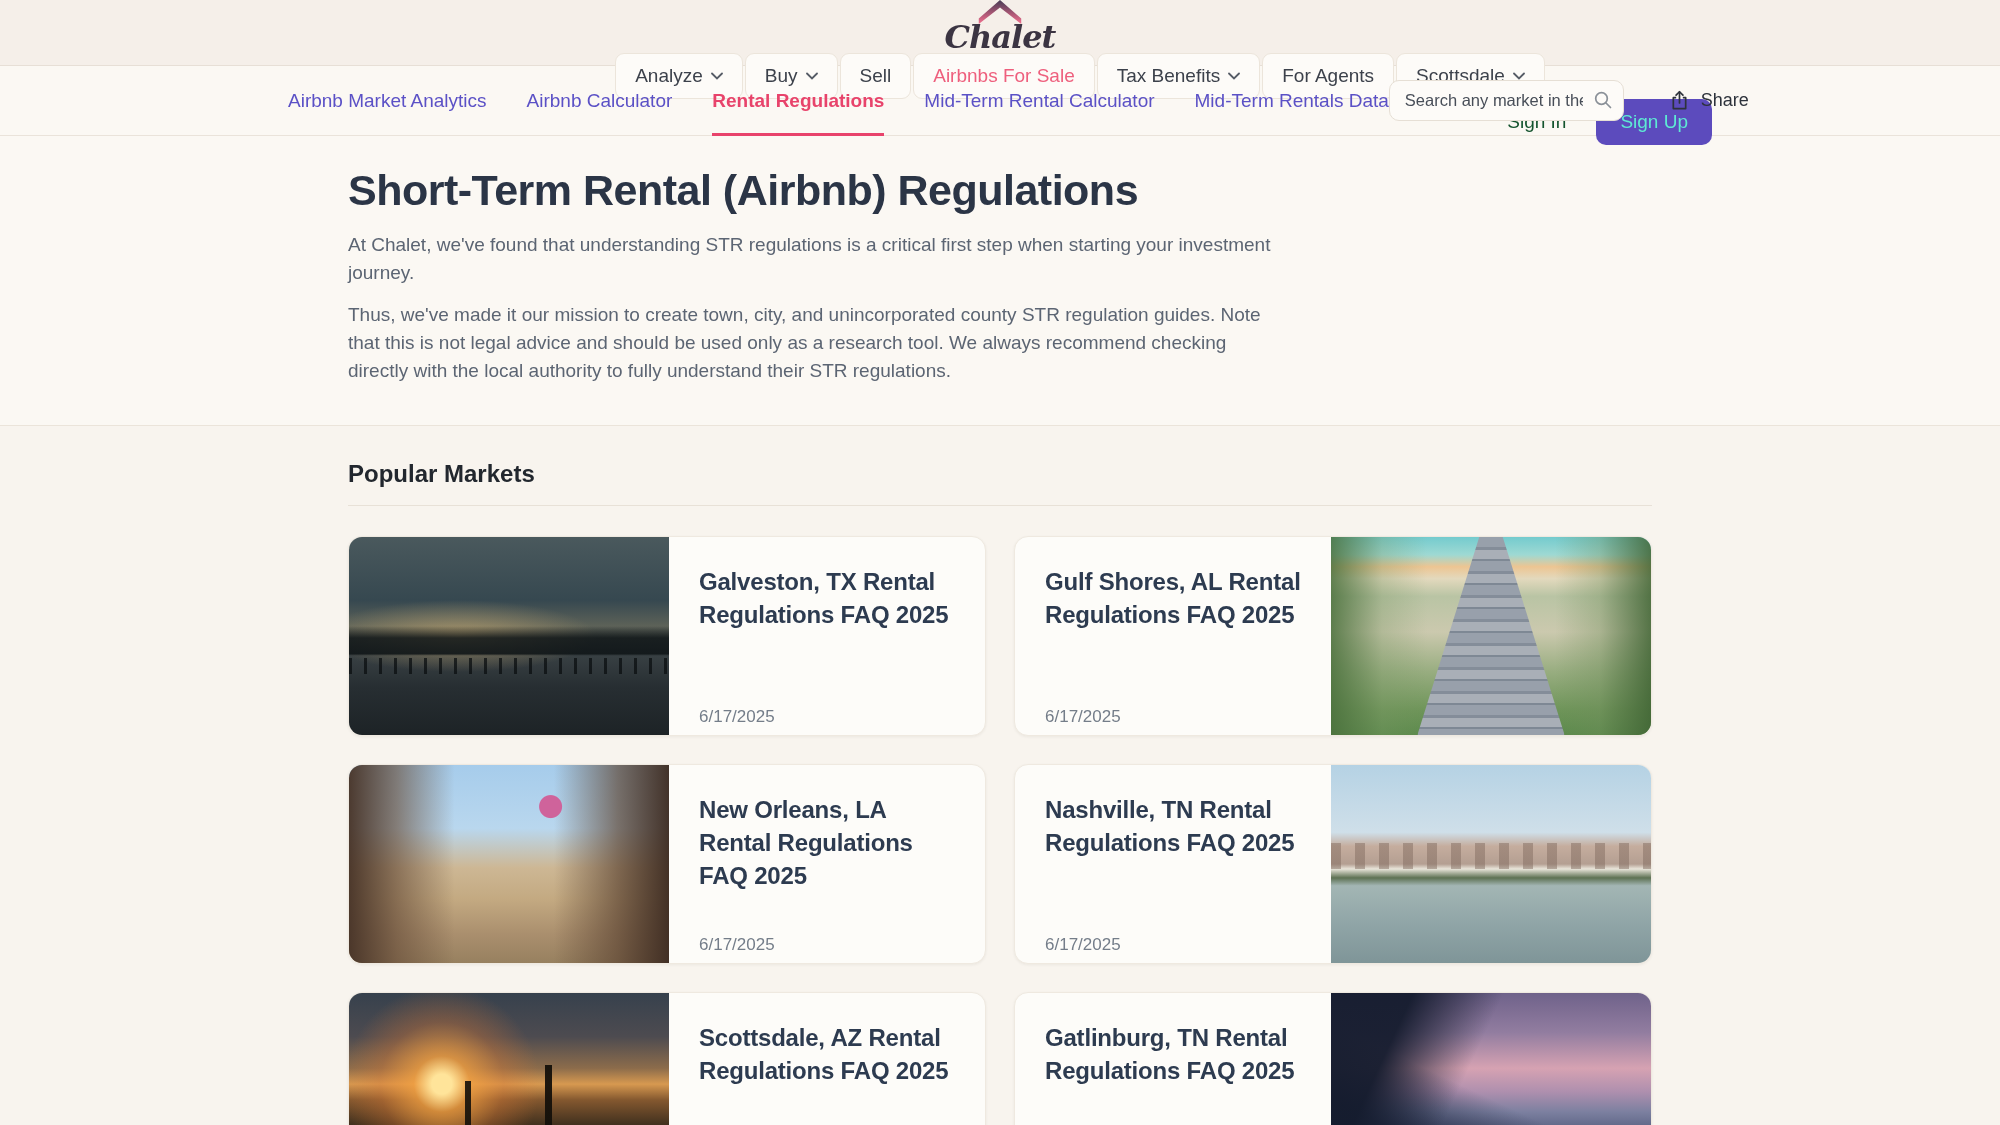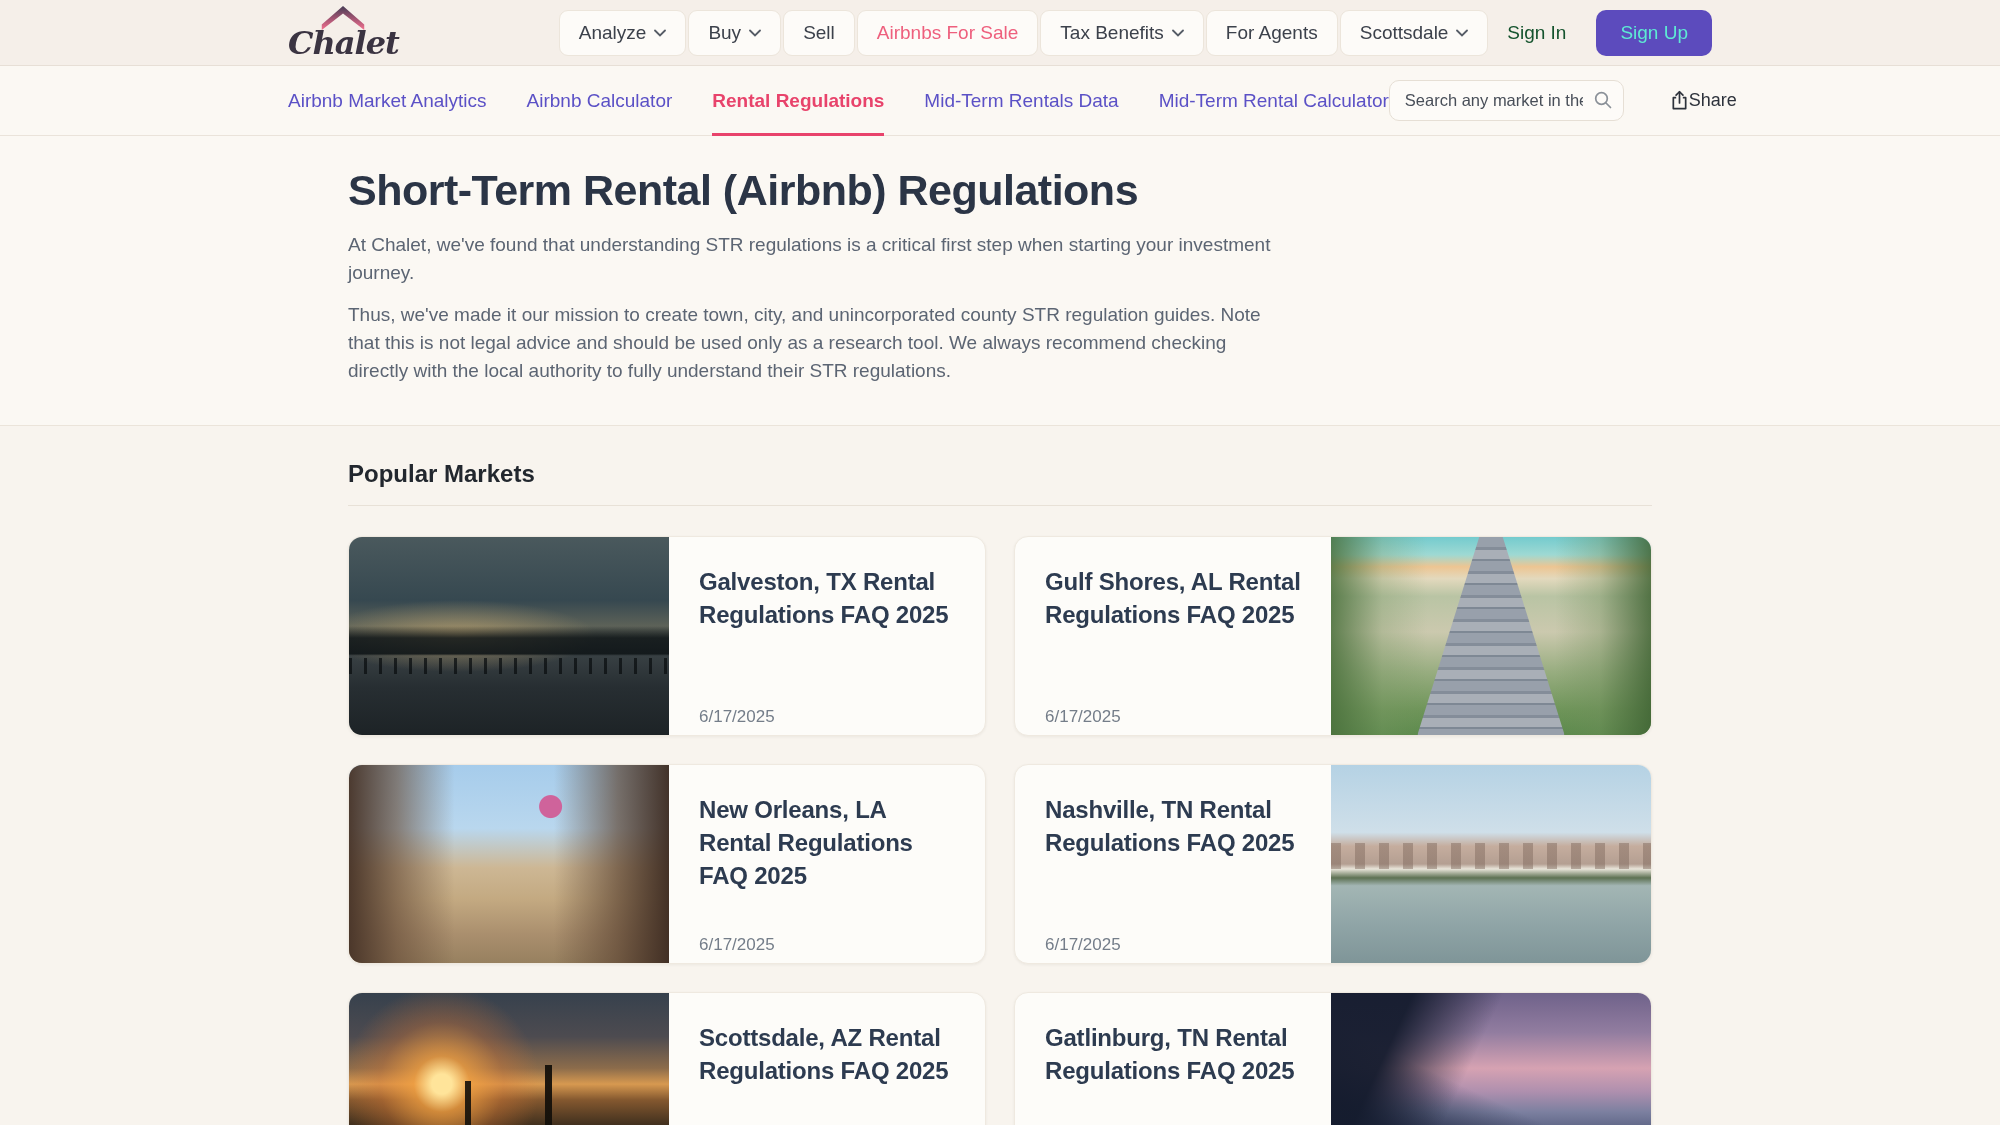--- a/index.html
+++ b/index.html
@@ -16,20 +16,21 @@
     border-bottom: 1px solid #e7dfd6;
     display: flex;
     align-items: center;
   }
   .topnav-inner {
     width: 1424px;
     margin: 4px auto;
     display: flex;
     align-items: center;
     height: 100%;
+    flex-direction: column;
   }
   .logo { display: flex; flex-direction: column; align-items: center; cursor: pointer; line-height: 1; }
   .logo svg { display: block; margin-bottom: -3px; }
   .logo-text {
     font-family: "DejaVu Serif", serif;
     font-style: italic;
     font-weight: 700;
     font-size: 32px;
     color: #3b3442;
     letter-spacing: -1px;
@@ -84,21 +85,21 @@
     width: 235px; height: 41px;
     border: 1px solid #e6dfd5; border-radius: 10px;
     background: #fdfbf8;
     padding: 0 40px 0 15px;
     font-family: "Liberation Sans", sans-serif;
     font-size: 16.5px; color: #333;
   }
   .searchbox input::placeholder { color: #3f4550; opacity: .95; }
   .search-ic { position: absolute; right: 11px; top: 10px; }
   .share-btn {
-    display: inline-flex; align-items: center; gap: 0;
+    display: inline-flex; align-items: center; gap: 12px;
     background: none; border: none; cursor: pointer;
     font-family: "Liberation Sans", sans-serif;
     font-size: 18px; color: #2d323b;
   }
   
   .hero { background: #fbf8f3; border-bottom: 1px solid #ebe4da; }
   .container { width: 1304px; margin: 0 auto; }
   .hero .container { padding: 30px 0 40px 0; }
   .page-title {
     font-size: 43px; font-weight: 800; color: #2b3546;
@@ -243,22 +244,22 @@
     </div>
   </div>
 </header>
 
 <div class="subnav">
   <div class="subnav-inner">
     <nav class="subnav-tabs">
       <a class="tab">Airbnb Market Analytics</a>
       <a class="tab">Airbnb Calculator</a>
       <a class="tab active">Rental Regulations</a>
+      <a class="tab">Mid-Term Rental Calculator</a>
       <a class="tab">Mid-Term Rentals Data</a>
-      <a class="tab">Mid-Term Rental Calculator</a>
     </nav>
     <div class="subnav-right">
       <div class="searchbox">
         <input type="text" placeholder="Search any market in the US" style="">
         <svg class="search-ic" width="20" height="20" viewBox="0 0 20 20">
           <circle cx="8.5" cy="8.5" r="5.8" fill="none" stroke="#8a9098" stroke-width="1.7"></circle>
           <line x1="13" y1="13" x2="17.5" y2="17.5" stroke="#8a9098" stroke-width="1.7" stroke-linecap="round"></line>
         </svg>
       </div>
       <button class="share-btn">

